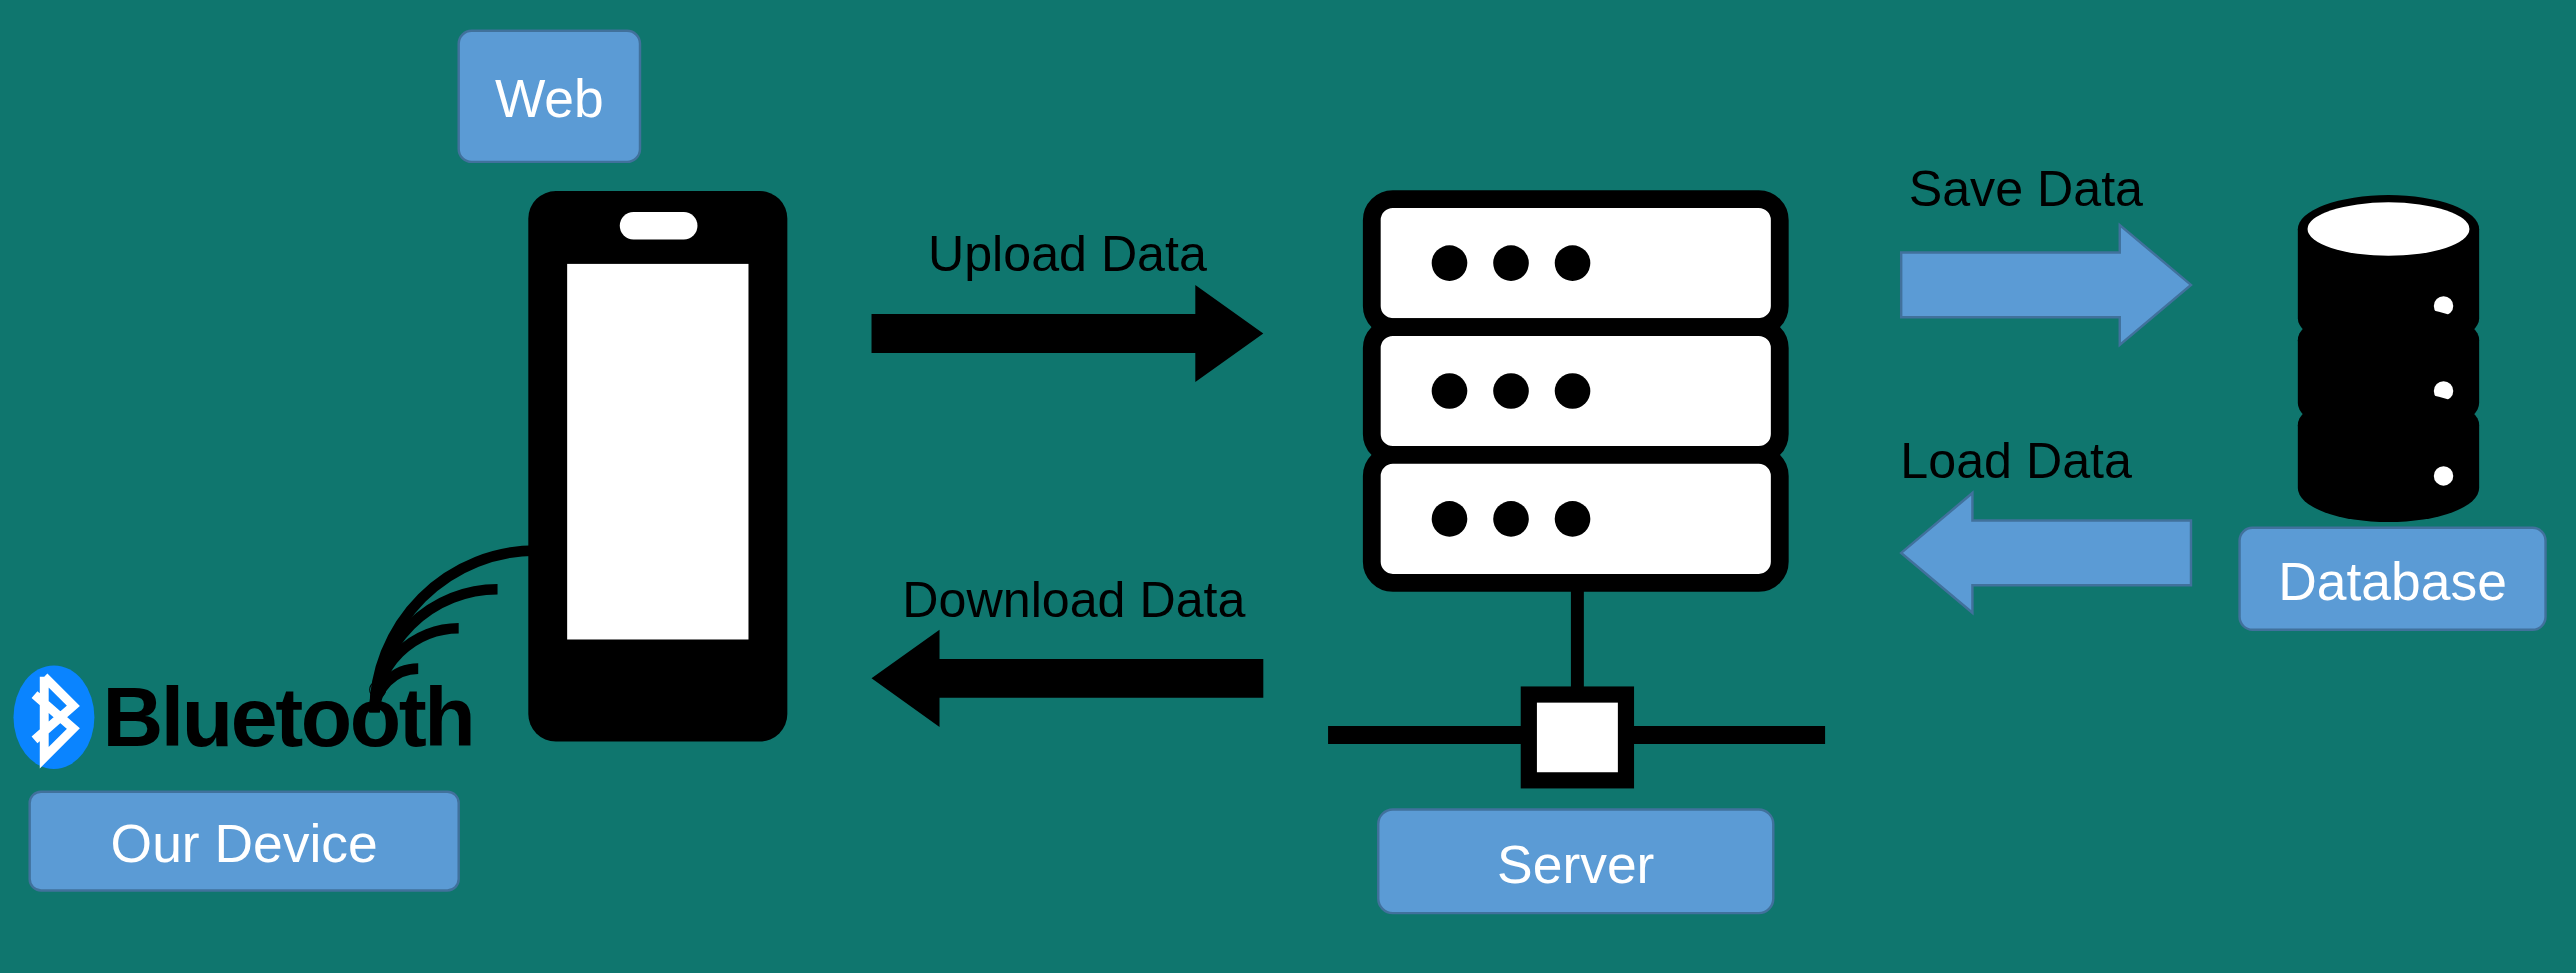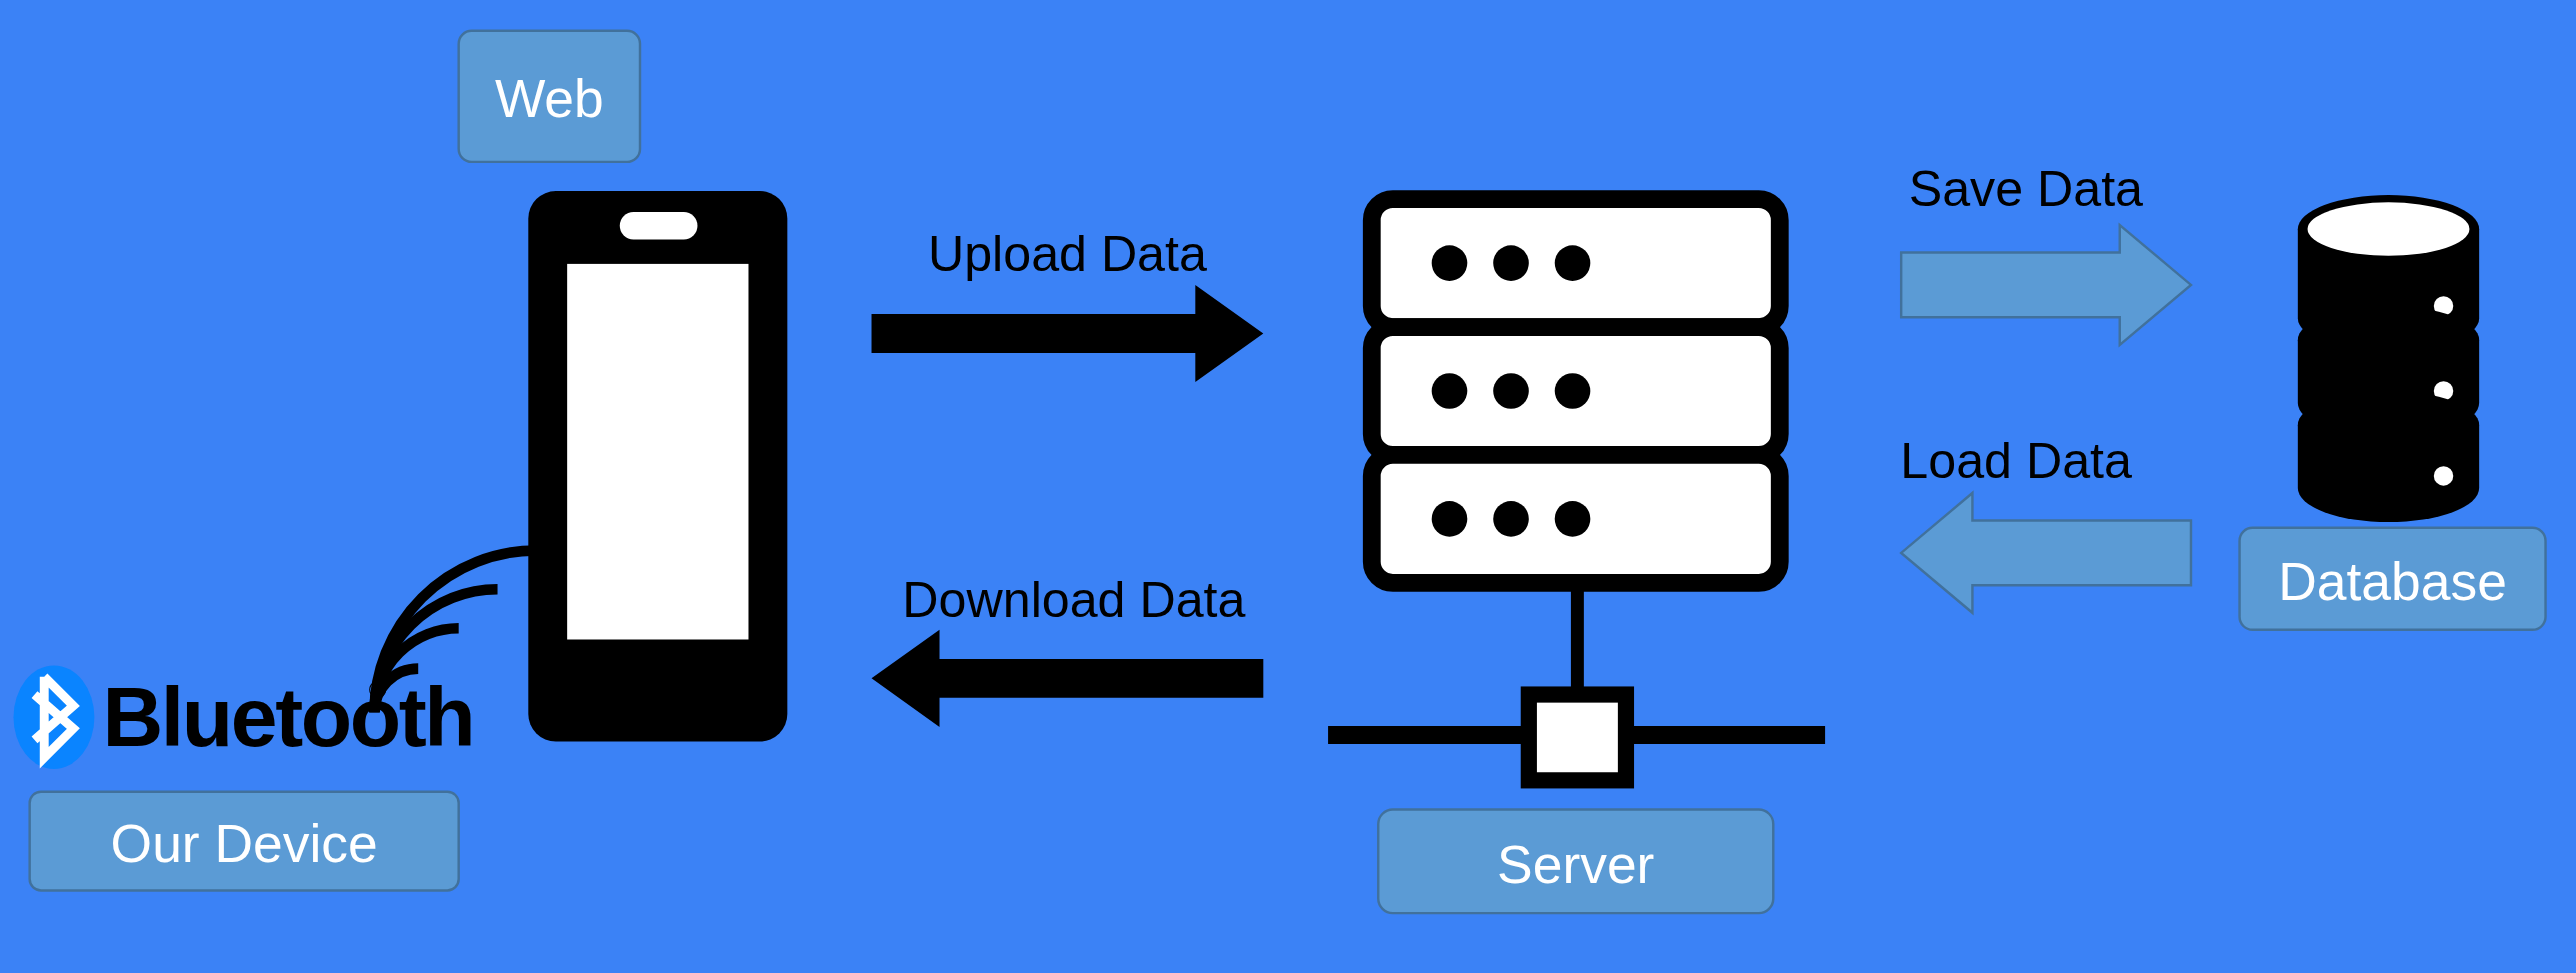--- a/index.html
+++ b/index.html
@@ -10,21 +10,21 @@
   body {
     width: 2576px;
     height: 973px;
     overflow: hidden;
     font-family: "Liberation Sans", sans-serif;
   }
   #diagram-root {
     position: relative;
     width: 2576px;
     height: 973px;
-    background: #3b82f6;
+    background: #0f766e;
   }
   svg.canvas {
     position: absolute;
     top: 0;
     left: 0;
     width: 2576px;
     height: 973px;
   }
   .edge-label {
     font-family: "Liberation Sans", sans-serif;

